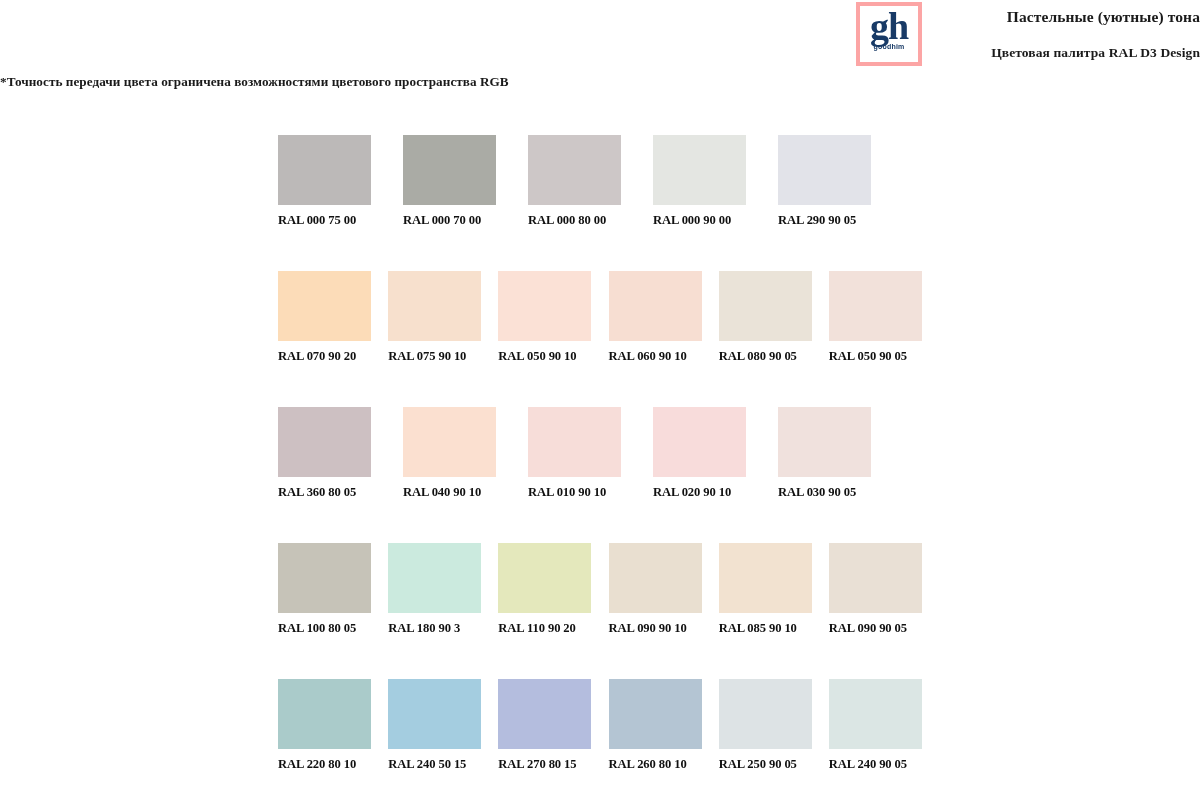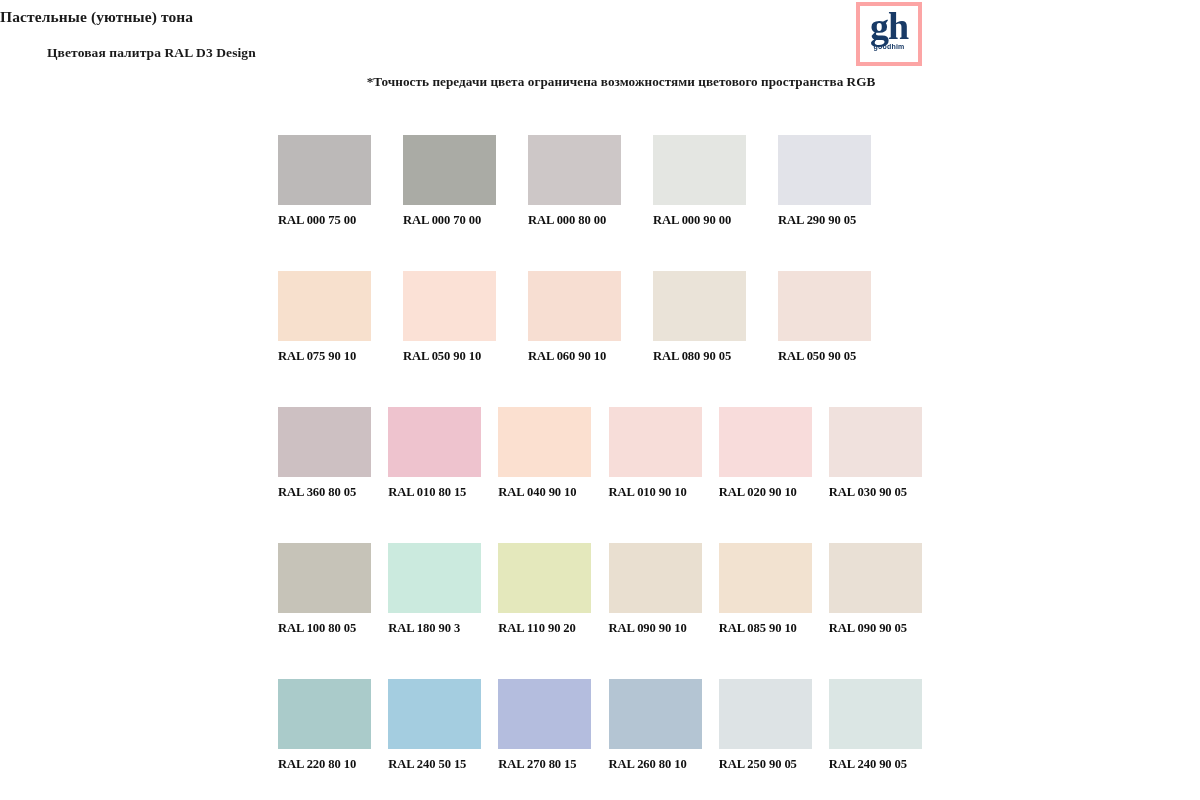--- a/index.html
+++ b/index.html
@@ -26,21 +26,21 @@
     position: relative;
     width: 1200px;
     height: 120px;
   }
 
   .titles {
     position: absolute;
     left: 0;
     top: 0;
     width: 1200px;
-    text-align: left;
+    text-align: right;
     padding-top: 7px;
   }
 
   .title-main {
     font-family: "Liberation Serif", "DejaVu Serif", serif;
     font-size: 15.5px;
     font-weight: bold;
     color: #1a1a1a;
     letter-spacing: 0.1px;
     line-height: 1.35;
@@ -56,27 +56,26 @@
     line-height: 1.35;
     margin: 16px 0 0 0;
     padding-left: 47px;
   }
 
   .disclaimer {
     position: absolute;
     left: 0;
     top: 74px;
     width: 1200px;
-    text-align: center;
+    text-align: left;
     font-family: "Liberation Serif", "DejaVu Serif", serif;
     font-size: 13.2px;
     font-weight: bold;
     color: #1a1a1a;
     letter-spacing: 0.05px;
-    padding-left: 42px;
   }
 
   
   .logo {
     position: absolute;
     left: 856px;
     top: 2px;
     width: 66px;
     height: 64px;
     background: #ffffff;
@@ -188,20 +187,24 @@
           <div class="swatch" style="background: rgb(228, 230, 226);"></div>
           <div class="label">RAL 000 90 00</div>
         </div>
         <div class="cell">
           <div class="swatch" style="background: rgb(226, 227, 233);"></div>
           <div class="label">RAL 290 90 05</div>
         </div>
       </div>
       <div class="row">
         <div class="cell">
+          <div class="swatch" style="background: rgb(252, 220, 184);"></div>
+          <div class="label">RAL 070 90 20</div>
+        </div>
+        <div class="cell">
           <div class="swatch" style="background: rgb(247, 224, 205);"></div>
           <div class="label">RAL 075 90 10</div>
         </div>
         <div class="cell">
           <div class="swatch" style="background: rgb(251, 225, 214);"></div>
           <div class="label">RAL 050 90 10</div>
         </div>
         <div class="cell">
           <div class="swatch" style="background: rgb(247, 222, 210);"></div>
           <div class="label">RAL 060 90 10</div>
@@ -214,24 +217,20 @@
           <div class="swatch" style="background: rgb(242, 225, 218);"></div>
           <div class="label">RAL 050 90 05</div>
         </div>
       </div>
       <div class="row">
         <div class="cell">
           <div class="swatch" style="background: rgb(205, 192, 194);"></div>
           <div class="label">RAL 360 80 05</div>
         </div>
         <div class="cell">
-          <div class="swatch" style="background: rgb(238, 195, 206);"></div>
-          <div class="label">RAL 010 80 15</div>
-        </div>
-        <div class="cell">
           <div class="swatch" style="background: rgb(251, 224, 208);"></div>
           <div class="label">RAL 040 90 10</div>
         </div>
         <div class="cell">
           <div class="swatch" style="background: rgb(247, 221, 217);"></div>
           <div class="label">RAL 010 90 10</div>
         </div>
         <div class="cell">
           <div class="swatch" style="background: rgb(248, 220, 219);"></div>
           <div class="label">RAL 020 90 10</div>

